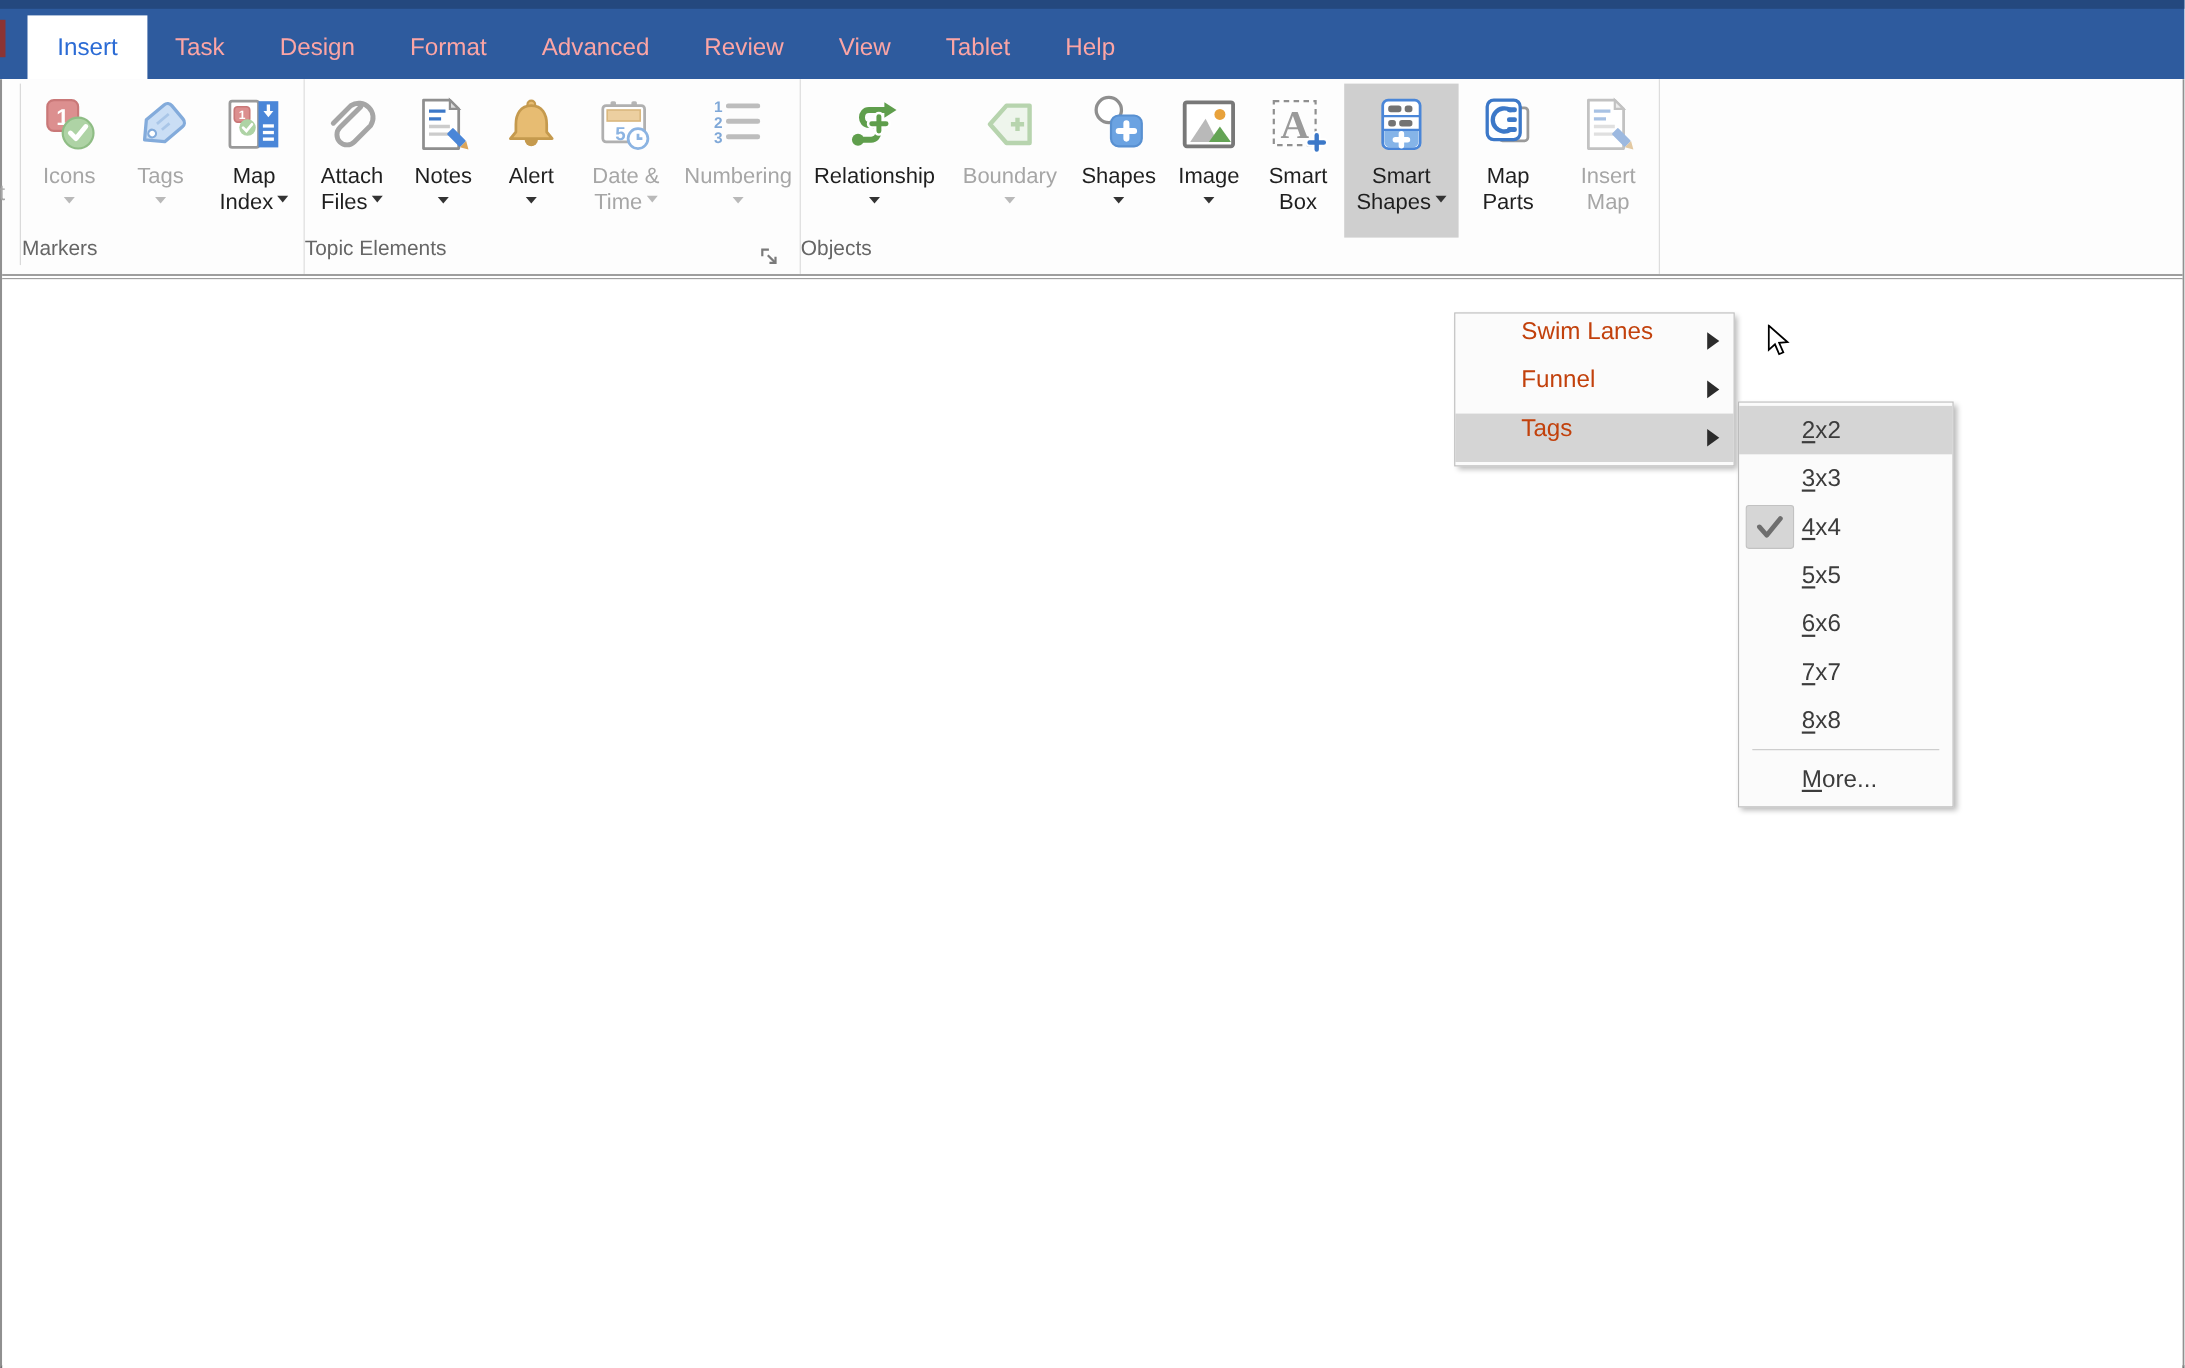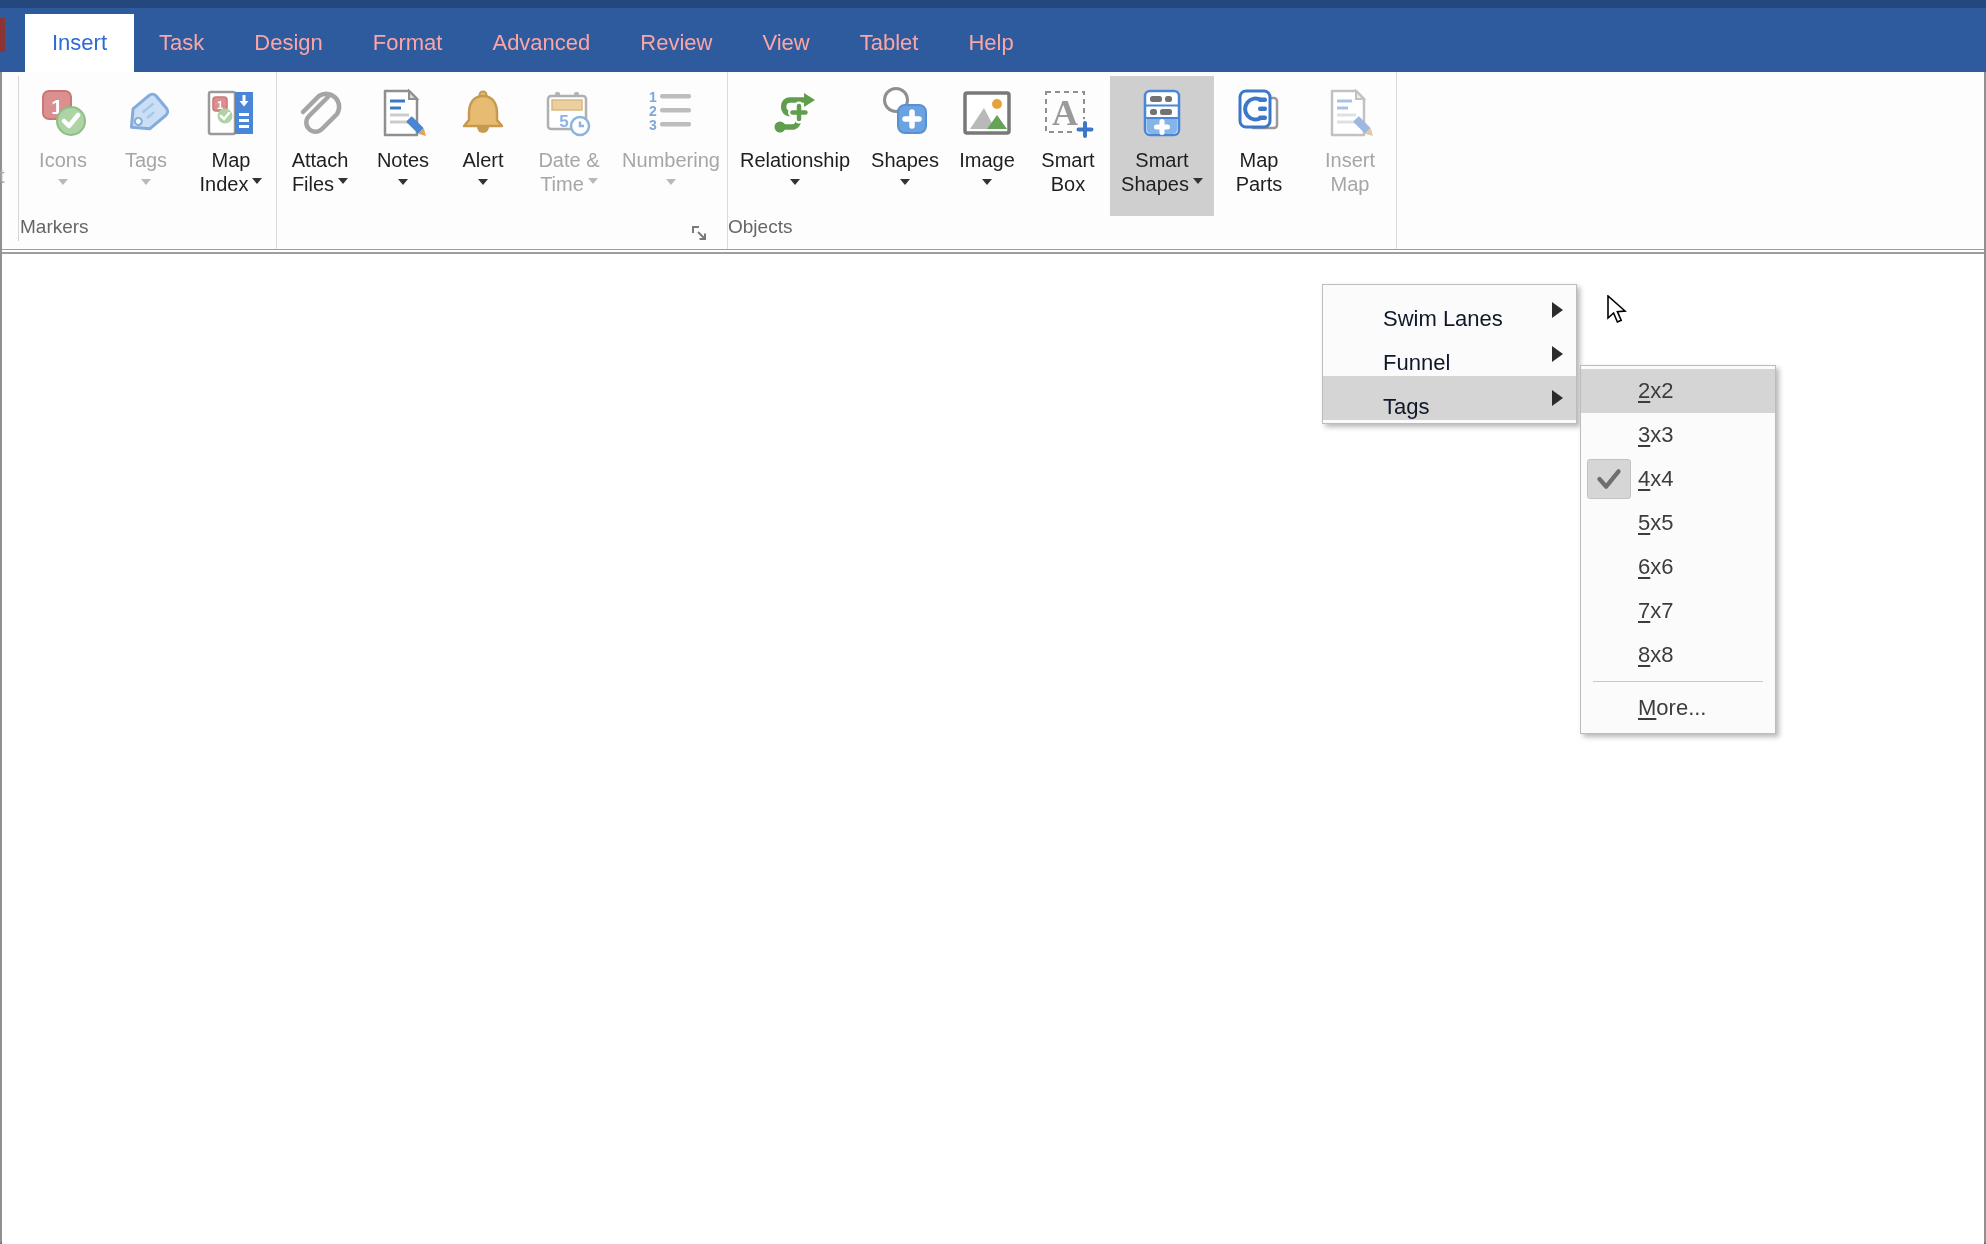--- a/index.html
+++ b/index.html
@@ -41,22 +41,22 @@
   .launcher { position:absolute; right:18px; bottom:6px; width:20px; height:20px; }
 
   .divider { width:100%; height:5px;
     background:linear-gradient(to bottom, #9e9e9e 0 1.5px, #ffffff 1.5px 3.5px, #9e9e9e 3.5px 5px); }
   .canvas { width:100%; height:990px; background:#ffffff; }
 
   
   .menu { position:absolute; background:#fbfbfb; border:1px solid #bcbcbc;
     box-shadow:3px 3px 5px rgba(0,0,0,.28); z-index:50; padding:3px 0; }
   #smart-shapes-menu { left:1322px; top:284px; width:255px; }
-  .menu-item { position:relative; height:44px; display:flex; align-items:flex-end;
-    padding-left:60px; font-size:22px; color:#0f172a; cursor:default; }
+  .menu-item { position:relative; height:44px; display:flex; align-items:flex-start;
+    padding-left:60px; font-size:22px; color:#c2410c; cursor:default; }
   .menu-item.hl { background:#d5d5d5; }
   .subarrow { position:absolute; right:13px; top:50%; margin-top:-8px; width:0; height:0;
     border-top:8px solid transparent; border-bottom:8px solid transparent; border-left:11px solid #2b2b2b; }
 
   #table-submenu { left:1580px; top:365px; width:196px; }
   .sub-item { position:relative; height:44px; display:flex; align-items:center;
     padding-left:57px; font-size:22px; color:#3c3c3c; cursor:default; }
   .sub-item.hl { background:#d5d5d5; }
   .acc { text-decoration:underline; text-underline-offset:3px; }
   .check-box { position:absolute; left:6px; top:2px; width:44px; height:40px; background:#d6d6d6;
@@ -233,20 +233,21 @@
                 <text x="10" y="45" font-size="14" font-weight="bold" fill="#7fa8d8" text-anchor="middle">3</text>
                 <rect x="17" y="9" width="31" height="4.5" rx="2" fill="#bdbdbd"></rect>
                 <rect x="17" y="23" width="31" height="4.5" rx="2" fill="#bdbdbd"></rect>
                 <rect x="17" y="37" width="31" height="4.5" rx="2" fill="#bdbdbd"></rect>
               </svg>
               </span>
             <span class="rlabel dis">Numbering</span>
             <i class="caret dis"></i>
           </div>
         </div>
+        <div class="rgroup-label">Topic Elements</div>
         <span class="launcher">
           <svg viewBox="0 0 20 20" fill="none" stroke="#7a7a7a" stroke-width="2">
             <path d="M4 10 V4 h6"></path>
             <path d="M9 9 l7 7"></path>
             <path d="M16 10.5 V16 h-5.5"></path>
           </svg></span>
       </section>
 
       <section class="rgroup">
         <div class="rbuttons">
@@ -255,20 +256,30 @@
               <svg viewBox="0 0 56 56" fill="none">
                 <path d="M13 42 h12 c8.5 0 8.5 -13.5 0 -13.5 h-2 c-8.5 0 -8.5 -13.5 0 -13.5 h16" stroke="#5f9e4c" stroke-width="5.5" stroke-linecap="round"></path>
                 <circle cx="13" cy="42" r="5.5" fill="#5f9e4c"></circle>
                 <polygon points="37,8 48,15 37,22" fill="#5f9e4c"></polygon>
                 <path d="M32 21 v13 M25.5 27.5 h13" stroke="#fff" stroke-width="9" stroke-linecap="round"></path>
                 <path d="M32 21 v13 M25.5 27.5 h13" stroke="#5f9e4c" stroke-width="4.5" stroke-linecap="round"></path>
               </svg>
               </span>
             <span class="rlabel">Relationship</span>
             <i class="caret"></i>
+          </div>
+          <div class="rbtn" style="width:112px">
+            <span class="ricon">
+              <svg viewBox="0 0 56 56" fill="none">
+                <path d="M46 11 H25 L10 28 L25 45 H46 Z" fill="#eef5ec" stroke="#b7d4ae" stroke-width="4" stroke-linejoin="round"></path>
+                <path d="M29 28 h12 M35 22 v12" stroke="#b7d4ae" stroke-width="4"></path>
+              </svg>
+              </span>
+            <span class="rlabel dis">Boundary</span>
+            <i class="caret dis"></i>
           </div>
           <div class="rbtn" style="width:86px">
             <span class="ricon">
               <svg viewBox="0 0 56 56">
                 <circle cx="19" cy="15" r="11.5" fill="#fff" stroke="#8f8f8f" stroke-width="3"></circle>
                 <rect x="21" y="20" width="28" height="28" rx="7" fill="#6ba3e2" stroke="#5890d1" stroke-width="2"></rect>
                 <path d="M35 27 v14 M28 34 h14" stroke="#fff" stroke-width="5.5" stroke-linecap="round"></path>
               </svg>
               </span>
             <span class="rlabel">Shapes</span>

